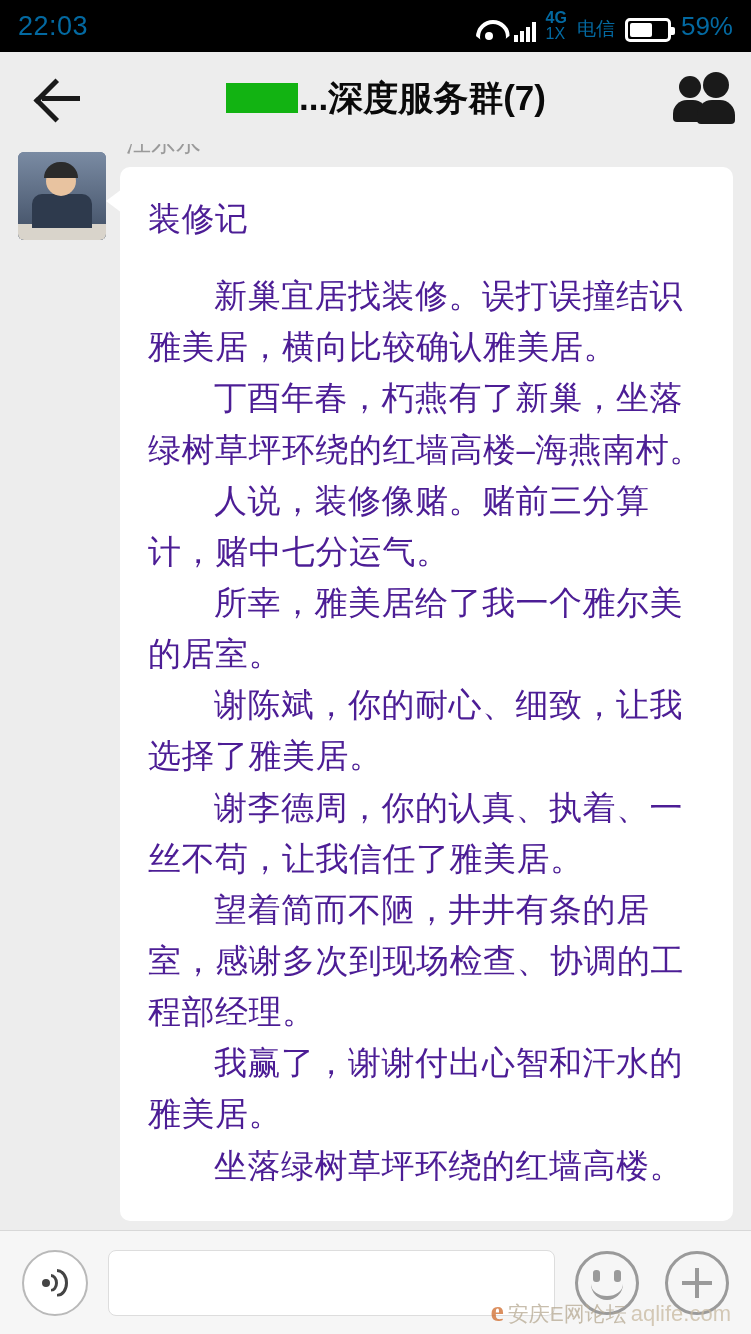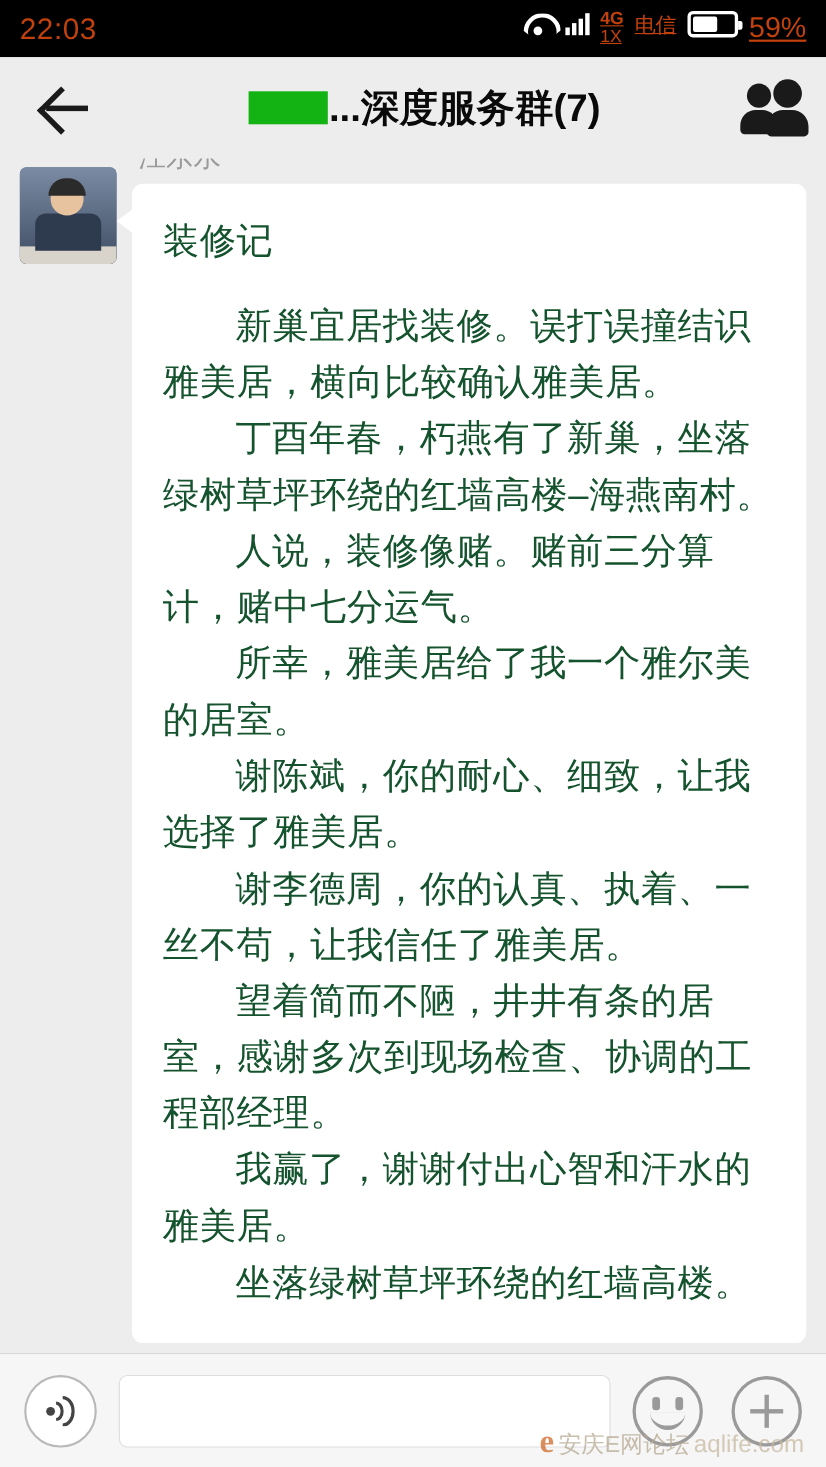--- a/index.html
+++ b/index.html
@@ -16,34 +16,33 @@
     height: 1334px;
     background: #ededed;
     display: flex;
     flex-direction: column;
   }
 
   
   .statusbar {
     height: 52px;
     background: #000;
-    color: #c2410c;
+    color: #0369a1;
     display: flex;
     align-items: center;
     justify-content: space-between;
     padding: 0 18px;
     font-size: 27px;
     flex: 0 0 auto;
   }
   .statusbar .clock { font-size: 27px; letter-spacing: 0.5px; }
   .status-right {
     display: flex;
-    align-items: flex-start;
+    align-items: flex-end;
     gap: 10px;
-    text-decoration: underline;
   }
   .wifi-icon { display: inline-block; width: 30px; height: 24px; position: relative; }
   .wifi-icon::before {
     content: "";
     position: absolute;
     left: 2px; top: 2px;
     width: 26px; height: 26px;
     border: 4px solid #fff;
     border-radius: 50%;
     clip-path: polygon(0 0, 100% 0, 100% 46%, 50% 85%, 0 46%);
@@ -214,21 +213,21 @@
     color: #9a9a9a;
     margin: 10px 0 8px 6px;
   }
   .bubble {
     background: #ffffff;
     border-radius: 10px;
     padding: 26px 28px 30px 28px;
     position: relative;
     font-size: 33px;
     line-height: 1.55;
-    color: #14532d;
+    color: #4c1d95;
     letter-spacing: 0.5px;
   }
   .bubble::before {
     content: "";
     position: absolute;
     left: -14px; top: 22px;
     border-top: 12px solid transparent;
     border-bottom: 12px solid transparent;
     border-right: 16px solid #ffffff;
   }

